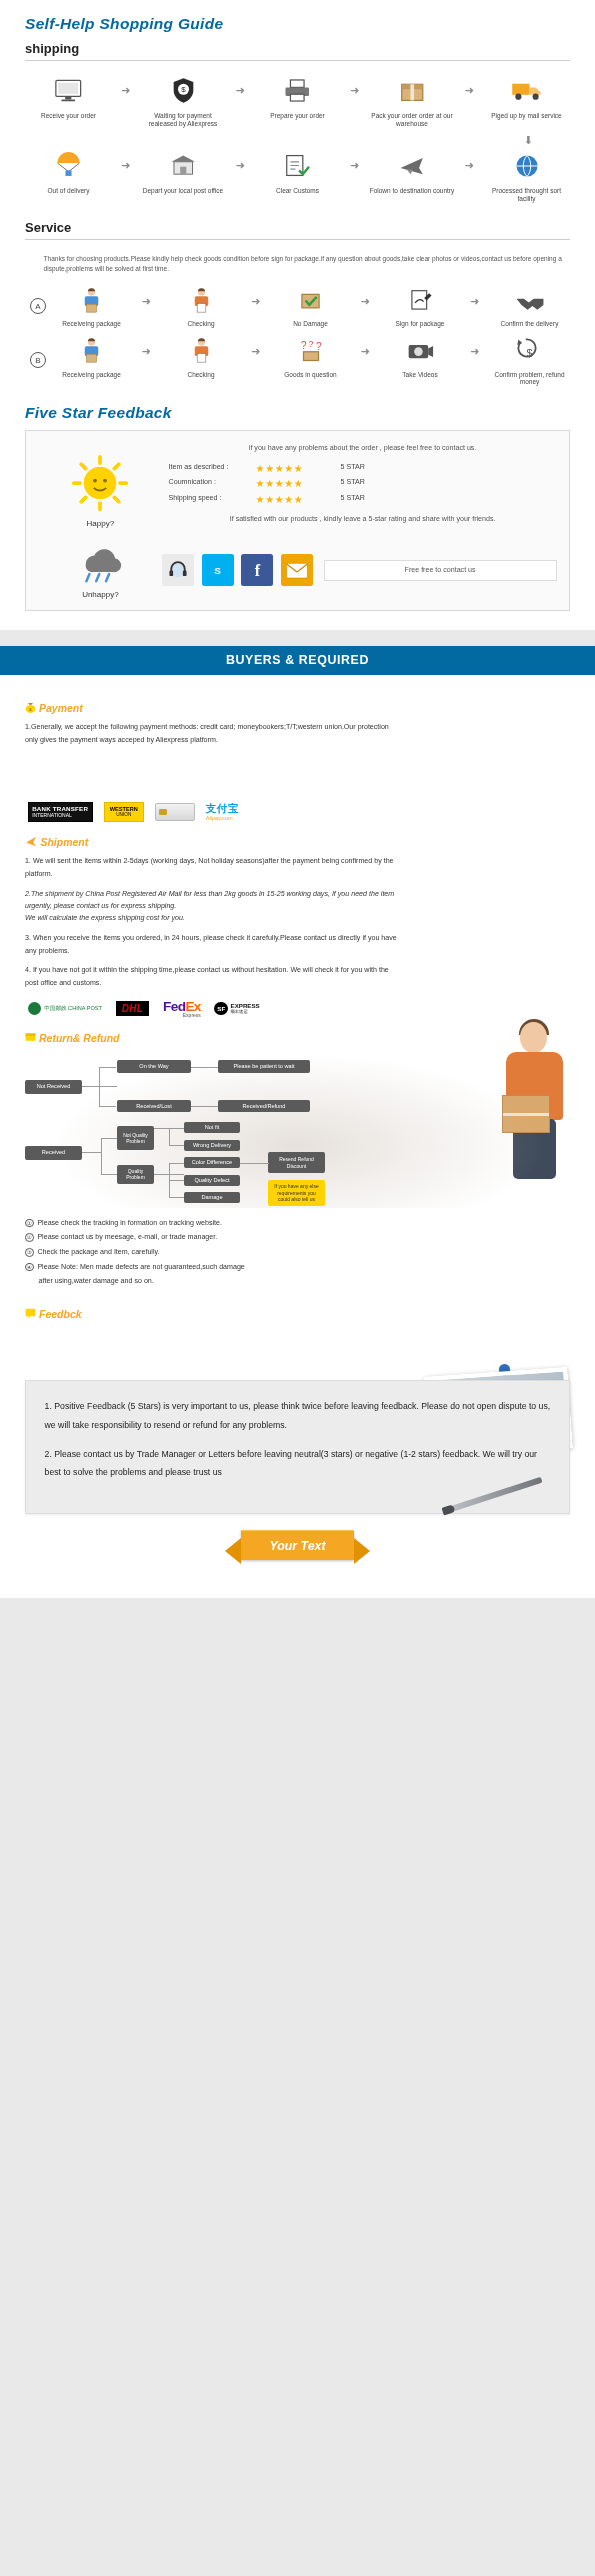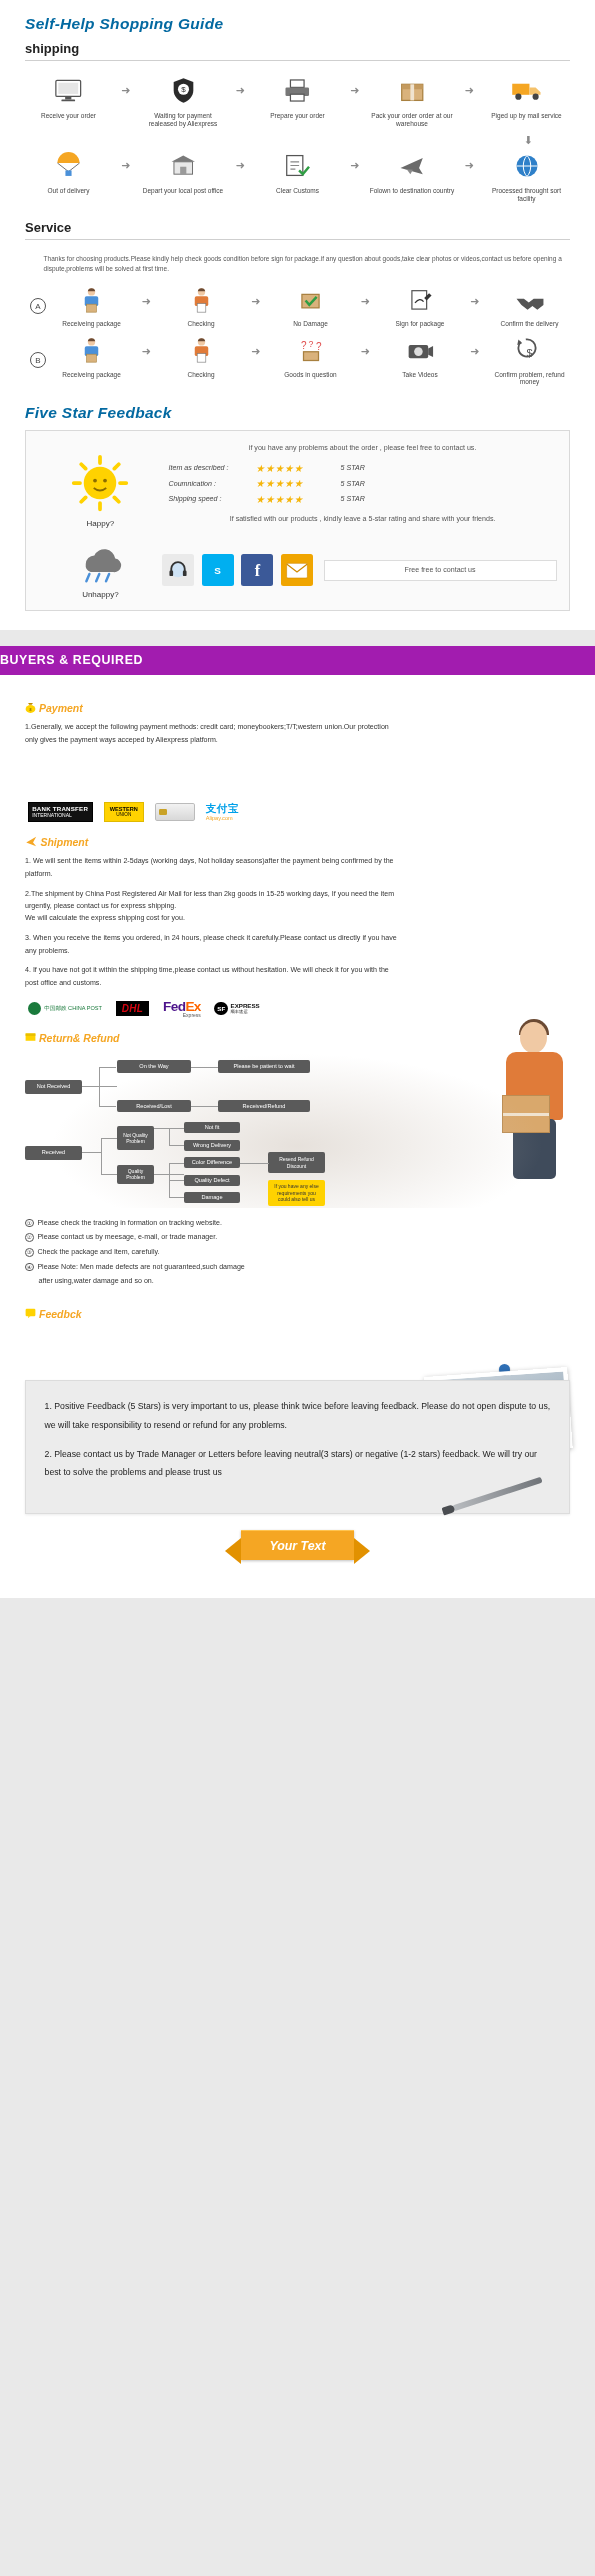--- a/index.html
+++ b/index.html
@@ -103,21 +103,21 @@
     margin-top: 3.7px;
   }
   .fsf-top { display:flex; align-items:flex-start; }
   .fsf-left { width: 124px; text-align:center; padding-top: 11px;}
   .fsf-face-label { font-size:8px; color:#333; margin-top:3.7px; }
   .fsf-right { flex:1; padding-left: 6.2px; }
   .fsf-lead {
     text-align:center; font-size:7.1px; color:#555; line-height:1.7;
     margin-bottom:8.7px;
   }
-  .rate-line { display:flex; align-items:center; font-size:7.1px; color:#444; margin-bottom:4.3px;font-style:italic; }
+  .rate-line { display:flex; align-items:flex-start; font-size:7.1px; color:#444; margin-bottom:4.3px; }
   .rate-name { width: 87px; }
   .stars { color:#f5b50a; font-size:10px; letter-spacing:0.6px; width: 74px; }
   .rate-val { margin-left: 11px; font-size:7.1px; color:#444; }
   .fsf-foot { text-align:center; font-size:7.1px; color:#555; line-height:1.7; margin-top:8.7px;}
   .fsf-bottom { display:flex; align-items:center; margin-top: 13.6px; }
   .fsf-bl { width: 124px; text-align:center; }
   .fsf-br { flex:1; display:flex; align-items:center; }
   .contact-icons { display:flex; gap: 7.4px; }
   .cicon { width:32px; height:32px; border-radius:2.5px; display:flex; align-items:center; justify-content:center; }
   .cicon.skype { background:#00aff0; }
@@ -127,21 +127,21 @@
     flex:1; margin-left: 11px; border:0.6px solid #dcdcdc; background:#fff;
     text-align:center; font-size:7.1px; color:#555; padding:5.6px 0;
   }
 
   
   .gap { height: 16px; background:#e9e9e9; }
 
   
   .panel-buyers { background:#ffffff; }
   .buyers-bar {
-    background:#a21caf; color:#fff; text-align:left;
+    background:#0369a1; color:#fff; text-align:center;
     font-size:12.4px; font-weight:bold; letter-spacing:0.6px;
     padding: 7.4px 0; margin: 0 0 0 0;
   }
   .buyers-inner { padding: 12.4px 25px 18.6px 25px; position:relative; }
   .sub-head {
     display:flex; align-items:center; gap:3px;
     color:#f5a623; font-size:10.5px; font-weight:bold; font-style:italic;
     margin: 13.6px 0 6.2px 0;
   }
   .sub-head:first-child { margin-top: 3.7px; }
@@ -651,21 +651,21 @@
       <div class="sub-head">
         <span>
           <svg width="12.4" height="12.4" viewBox="0 0 20 20">
               <path d="M2 12 L18 3 L13 12 L18 18 Z" fill="#f5a623"></path>
             </svg>
         </span>
         <span>Shipment</span>
       </div>
       <div class="body-text" style="max-width:378px;">
         <p>1. We will sent the items within 2-5days (working days, Not holiday seasons)after the payment being confirmed by the platform.</p>
-        <p style="white-space:pre-line;">2.The shipment by China Post Registered Air Mail for less than  2kg goods in 15-25 working days, If  you need the item urgently, please contact us for express shipping.
+        <p style="white-space:pre-line;font-style:italic;">2.The shipment by China Post Registered Air Mail for less than  2kg goods in 15-25 working days, If  you need the item urgently, please contact us for express shipping.
 We will calculate the express shipping cost for you.</p>
         <p>3. When you receive the items you ordered, in 24 hours, please check it carefully.Please contact us directly if you have any problems.</p>
         <p>4. If you have not got it within the shipping time,please contact us without hesitation. We will check it for you with the post office and customs.</p>
       </div>
       <div class="ship-logos">
         <div class="lg-cp">
           <div class="ball"></div>
           <div class="txt">中国邮政 CHINA POST</div>
         </div>
         <div class="lg-dhl">DHL</div>

